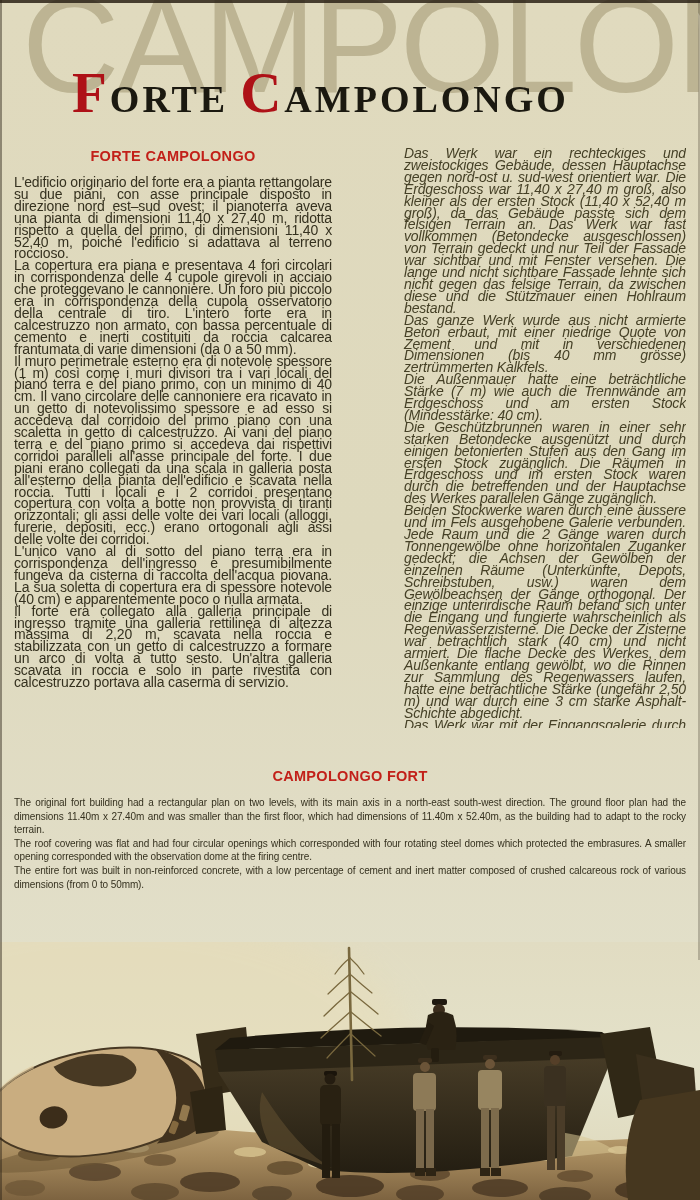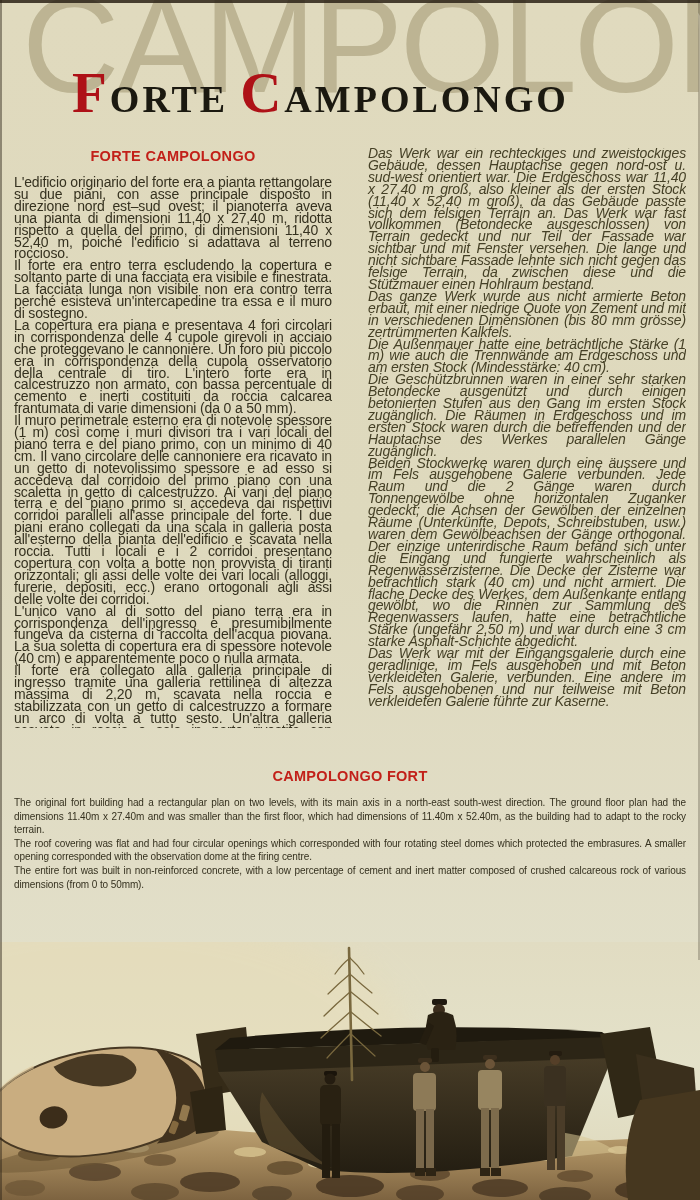--- a/index.html
+++ b/index.html
@@ -36,21 +36,21 @@
   }
   .col{flex:1;min-width:0;}
   .sec-header{
     text-align:center;font-weight:700;font-size:14.5px;letter-spacing:.3px;
     color:#c22019;margin:0 0 13px 0;
   }
   .body-text p{
     margin:0;font-size:14px;line-height:11.9px;letter-spacing:-.15px;
     color:#35311f;text-align:justify;
   }
-  .col-german .body-text p{font-style:italic;color:#454026;}
+  .col-german .body-text p{font-style:italic;color:#454026;margin-left:36px;}
 
   .english-section{position:relative;z-index:2;margin:40px 14px 0 14px;}
   .english-section .sec-header{margin-bottom:12px;}
   .english-body{height:132px;overflow:hidden;}
   .english-body p{
     margin:0;font-size:10px;line-height:13.6px;letter-spacing:-.1px;
     color:#35311f;text-align:justify;
   }
 
   .photo{
@@ -67,32 +67,31 @@
 
 <div class="watermark">CAMPOLONGO</div>
 
 <h1 class="main-title"><span class="big">F</span><span class="small">ORTE</span><span class="word-gap"></span><span class="big">C</span><span class="small">AMPOLONGO</span></h1>
 
 <div class="columns">
   <div class="col col-italian">
     <h2 class="sec-header">FORTE CAMPOLONGO</h2>
     <div class="body-text">
       <p>L'edificio originario del forte era a pianta rettangolare su due piani, con asse principale disposto in direzione nord est–sud ovest; il pianoterra aveva una pianta di dimensioni 11,40 x 27,40 m, ridotta rispetto a quella del primo, di dimensioni 11,40 x 52,40 m, poiché l'edificio si adattava al terreno roccioso.</p>
-      <p>Il forte era entro terra escludendo la copertura e soltanto parte di una facciata era visibile e finestrata. La facciata lunga non visibile non era contro terra perché esisteva un'intercapedine tra essa e il muro di sostegno.</p>
       <p>La copertura era piana e presentava 4 fori circolari in corrispondenza delle 4 cupole girevoli in acciaio che proteggevano le cannoniere. Un foro più piccolo era in corrispondenza della cupola osservatorio della centrale di tiro. L'intero forte era in calcestruzzo non armato, con bassa percentuale di cemento e inerti costituiti da roccia calcarea frantumata di varie dimensioni (da 0 a 50 mm).</p>
       <p>Il muro perimetrale esterno era di notevole spessore (1 m) così come i muri divisori tra i vari locali del piano terra e del piano primo, con un minimo di 40 cm. Il vano circolare delle cannoniere era ricavato in un getto di notevolissimo spessore e ad esso si accedeva dal corridoio del primo piano con una scaletta in getto di calcestruzzo. Ai vani del piano terra e del piano primo si accedeva dai rispettivi corridoi paralleli all'asse principale del forte. I due piani erano collegati da una scala in galleria posta all'esterno della pianta dell'edificio e scavata nella roccia. Tutti i locali e i 2 corridoi presentano copertura con volta a botte non provvista di tiranti orizzontali; gli assi delle volte dei vari locali (alloggi, furerie, depositi, ecc.) erano ortogonali agli assi delle volte dei corridoi.</p>
       <p>L'unico vano al di sotto del piano terra era in corrispondenza dell'ingresso e presumibilmente fungeva da cisterna di raccolta dell'acqua piovana. La sua soletta di copertura era di spessore notevole (40 cm) e apparentemente poco o nulla armata.</p>
       <p>Il forte era collegato alla galleria principale di ingresso tramite una galleria rettilinea di altezza massima di 2,20 m, scavata nella roccia e stabilizzata con un getto di calcestruzzo a formare un arco di volta a tutto sesto. Un'altra galleria scavata in roccia e solo in parte rivestita con calcestruzzo portava alla caserma di servizio.</p>
     </div>
   </div>
   <div class="col col-german">
     <div class="body-text">
       <p>Das Werk war ein rechteckiges und zweistockiges Gebäude, dessen Hauptachse gegen nord-ost u. sud-west orientiert war. Die Erdgeschoss war 11,40 x 27,40 m groß, also kleiner als der ersten Stock (11,40 x 52,40 m groß), da das Gebäude passte sich dem felsigen Terrain an. Das Werk war fast vollkommen (Betondecke ausgeschlossen) von Terrain gedeckt und nur Teil der Fassade war sichtbar und mit Fenster versehen. Die lange und nicht sichtbare Fassade lehnte sich nicht gegen das felsige Terrain, da zwischen diese und die Stützmauer einen Hohlraum bestand.</p>
-      <p>Das ganze Werk wurde aus nicht armierte Beton erbaut, mit einer niedrige Quote von Zement und mit in verschiedenen Dimensionen (bis 80 mm grösse) zertrümmerten Kalkfels.</p>
-      <p>Die Außenmauer hatte eine beträchtliche Stärke (1 m) wie auch die Trennwände am Erdgeschoss und am ersten Stock (Mindesstärke: 40 cm).</p>
+      <p>Das ganze Werk wurde aus nicht armierte Beton erbaut, mit einer niedrige Quote von Zement und mit in verschiedenen Dimensionen (bis 40 mm grösse) zertrümmerten Kalkfels.</p>
+      <p>Die Außenmauer hatte eine beträchtliche Stärke (7 m) wie auch die Trennwände am Erdgeschoss und am ersten Stock (Mindesstärke: 40 cm).</p>
       <p>Die Geschützbrunnen waren in einer sehr starken Betondecke ausgenützt und durch einigen betonierten Stufen aus den Gang im ersten Stock zugänglich. Die Räumen in Erdgeschoss und im ersten Stock waren durch die betreffenden und der Hauptachse des Werkes parallelen Gänge zugänglich.</p>
       <p>Beiden Stockwerke waren durch eine äussere und im Fels ausgehobene Galerie verbunden. Jede Raum und die 2 Gänge waren durch Tonnengewölbe ohne horizontalen Zuganker gedeckt; die Achsen der Gewölben der einzelnen Räume (Unterkünfte, Depots, Schreibstuben, usw.) waren dem Gewölbeachsen der Gänge orthogonal. Der einzige unterirdische Raum befand sich unter die Eingang und fungierte wahrscheinlich als Regenwasserzisterne. Die Decke der Zisterne war betrachtlich stark (40 cm) und nicht armiert. Die flache Decke des Werkes, dem Außenkante entlang gewölbt, wo die Rinnen zur Sammlung des Regenwassers laufen, hatte eine betrachtliche Stärke (ungefähr 2,50 m) und war durch eine 3 cm starke Asphalt-Schichte abgedicht.</p>
       <p>Das Werk war mit der Eingangsgalerie durch eine geradlinige, im Fels ausgehoben und mit Beton verkleideten Galerie, verbunden. Eine andere im Fels ausgehobenen und nur teilweise mit Beton verkleideten Galerie führte zur Kaserne.</p>
     </div>
   </div>
 </div>
 
 <div class="english-section">
   <h2 class="sec-header">CAMPOLONGO FORT</h2>
   <div class="english-body">

